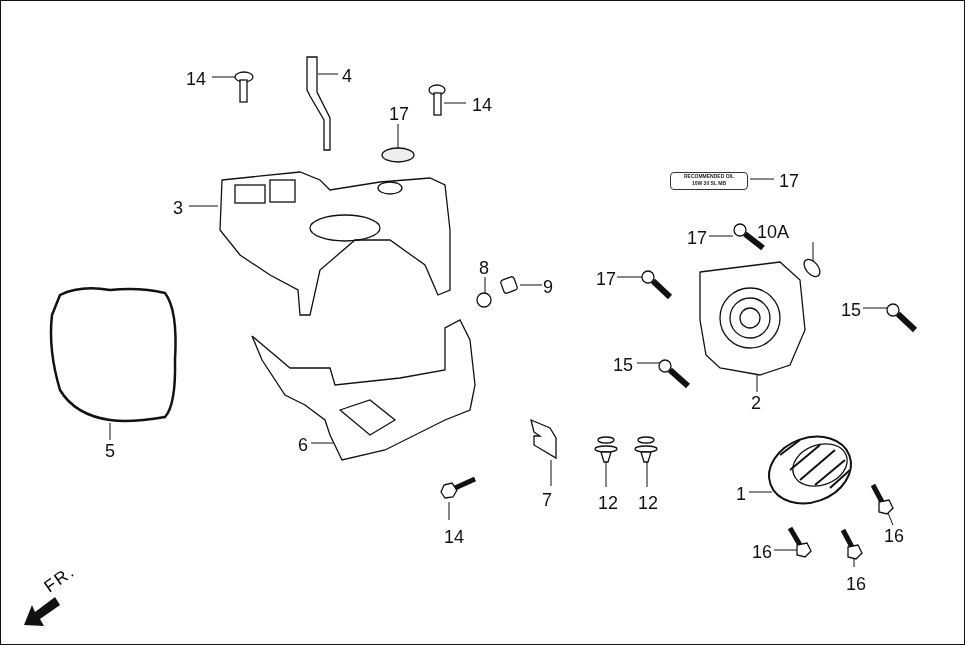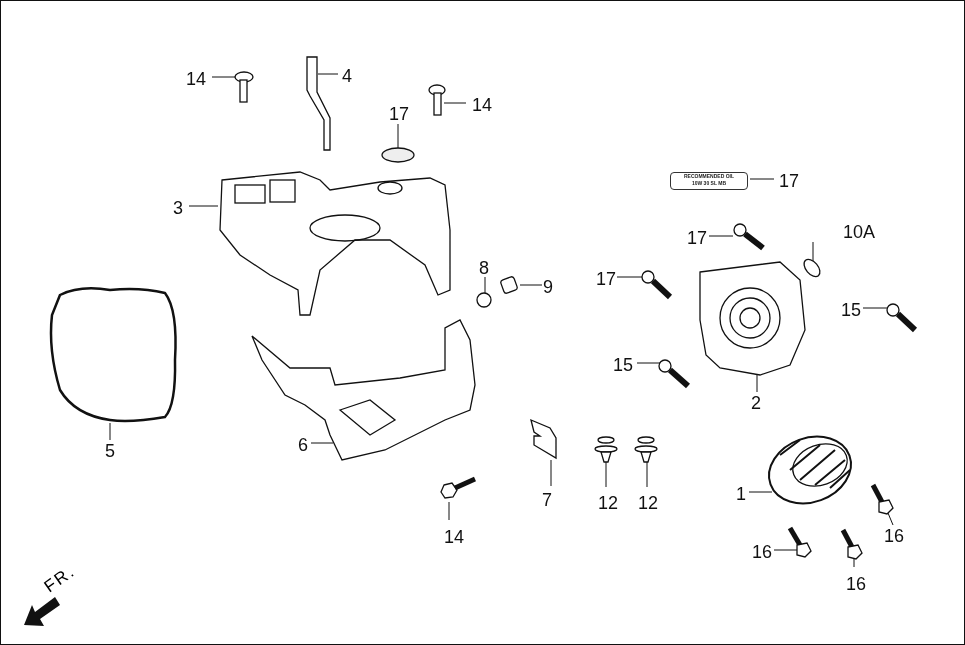--- a/index.html
+++ b/index.html
@@ -137,21 +137,21 @@
 <span class="lbl" style="left:736px;top:485px">1</span>
 <span class="lbl" style="left:751px;top:394px">2</span>
 <span class="lbl" style="left:173px;top:199px">3</span>
 <span class="lbl" style="left:342px;top:67px">4</span>
 <span class="lbl" style="left:105px;top:442px">5</span>
 <span class="lbl" style="left:298px;top:436px">6</span>
 <span class="lbl" style="left:542px;top:491px">7</span>
 <span class="lbl" style="left:479px;top:259px">8</span>
 <span class="lbl" style="left:543px;top:278px">9</span>
 <span class="lbl" style="left:389px;top:105px">17</span>
-<span class="lbl" style="left:843px;top:223px">10A</span>
+<span class="lbl" style="left:757px;top:223px">10A</span>
 <span class="lbl" style="left:779px;top:172px">17</span>
 <span class="lbl" style="left:598px;top:494px">12</span>
 <span class="lbl" style="left:638px;top:494px">12</span>
 <span class="lbl" style="left:444px;top:528px">14</span>
 <span class="lbl" style="left:186px;top:70px">14</span>
 <span class="lbl" style="left:472px;top:96px">14</span>
 <span class="lbl" style="left:841px;top:301px">15</span>
 <span class="lbl" style="left:613px;top:356px">15</span>
 <span class="lbl" style="left:884px;top:527px">16</span>
 <span class="lbl" style="left:752px;top:543px">16</span>

